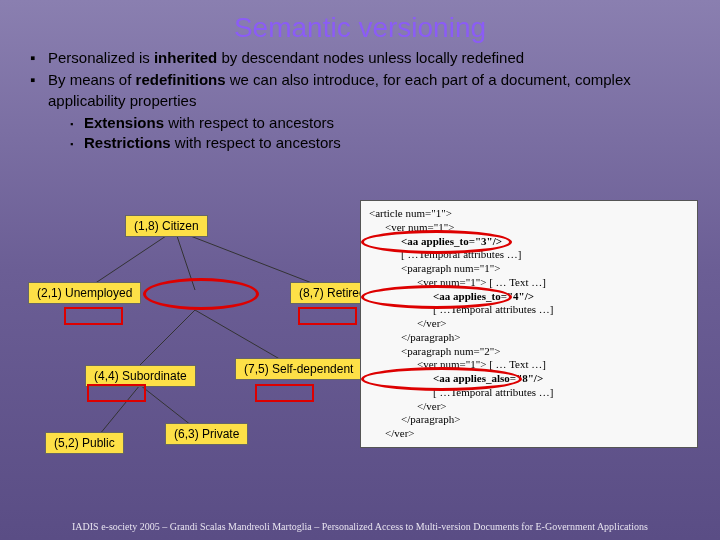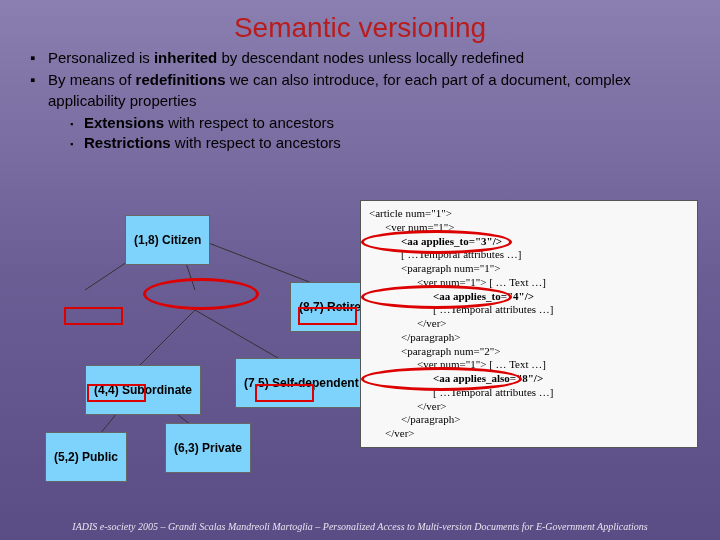--- a/index.html
+++ b/index.html
@@ -8,21 +8,21 @@
   height: 540px;
   background: linear-gradient(180deg, #8a7fb0 0%, #6b5e95 50%, #5a4d85 100%);
   font-family: Arial, sans-serif;
   color: #000;
   position: relative;
   overflow: hidden;
 }
 .title {
   text-align: center;
   font-size: 28px;
-  color: #b91c1c;
+  color: #8b5cf6;
   padding: 12px 0 4px 0;
   font-weight: normal;
 }
 .content {
   padding: 0 30px;
   font-size: 15px;
   line-height: 1.35;
 }
 .bullet-l1 { display: flex; margin-bottom: 2px; }
 .bullet-l1 .mark { width: 18px; flex-shrink: 0; }
@@ -31,27 +31,26 @@
 b { font-weight: bold; }
 .diagram {
   position: absolute;
   left: 30px;
   top: 200px;
   width: 400px;
   height: 300px;
 }
 .node {
   position: absolute;
-  background: #7dd3fc;
+  background: #fde047;
   border: 1px solid #666;
-  padding: 17px 8px;
+  padding: 3px 8px;
   font-size: 12px;
   white-space: nowrap;
   z-index: 2;
-  font-weight: bold;
 }
 .ring {
   position: absolute;
   border: 3px solid #d00;
   border-radius: 50%/50%;
   z-index: 5;
 }
 .redbox {
   position: absolute;
   border: 2px solid #d00;
@@ -82,21 +81,20 @@
   border-radius: 50%/50%;
   z-index: 6;
 }
 .footer {
   position: absolute;
   bottom: 8px;
   left: 0;
   right: 0;
   text-align: center;
   font-size: 10px;
-  font-style: italic;
   color: #e8e4f0;
   font-family: "Times New Roman", serif;
 }
 svg.lines { position: absolute; left: 0; top: 0; z-index: 1; }
 </style>
 </head>
 <body>
 
 <div class="title">Semantic versioning</div>
 
@@ -123,20 +121,21 @@
   <svg class="lines" width="400" height="300">
     <line x1="145" y1="30" x2="55" y2="90" stroke="#333" stroke-width="1"></line>
     <line x1="145" y1="30" x2="165" y2="90" stroke="#333" stroke-width="1"></line>
     <line x1="145" y1="30" x2="300" y2="90" stroke="#333" stroke-width="1"></line>
     <line x1="165" y1="110" x2="110" y2="165" stroke="#333" stroke-width="1"></line>
     <line x1="165" y1="110" x2="260" y2="165" stroke="#333" stroke-width="1"></line>
     <line x1="110" y1="185" x2="65" y2="240" stroke="#333" stroke-width="1"></line>
     <line x1="110" y1="185" x2="180" y2="240" stroke="#333" stroke-width="1"></line>
   </svg>
   <div class="node" style="left:95px;top:15px">(1,8)    Citizen</div>
+  <div class="node" style="left:-2px;top:82px">(2,1)    Unemployed</div>
   <div class="node" style="left:260px;top:82px">(8,7)    Retired</div>
   <div class="node" style="left:55px;top:165px">(4,4)    Subordinate</div>
   <div class="node" style="left:205px;top:158px">(7,5)    Self-dependent</div>
   <div class="node" style="left:15px;top:232px">(5,2)    Public</div>
   <div class="node" style="left:135px;top:223px">(6,3)    Private</div>
 
   <div class="ring" style="left:113px;top:78px;width:110px;height:26px"></div>
   <div class="redbox" style="left:34px;top:107px;width:55px;height:14px"></div>
   <div class="redbox" style="left:268px;top:107px;width:55px;height:14px"></div>
   <div class="redbox" style="left:57px;top:184px;width:55px;height:14px"></div>

